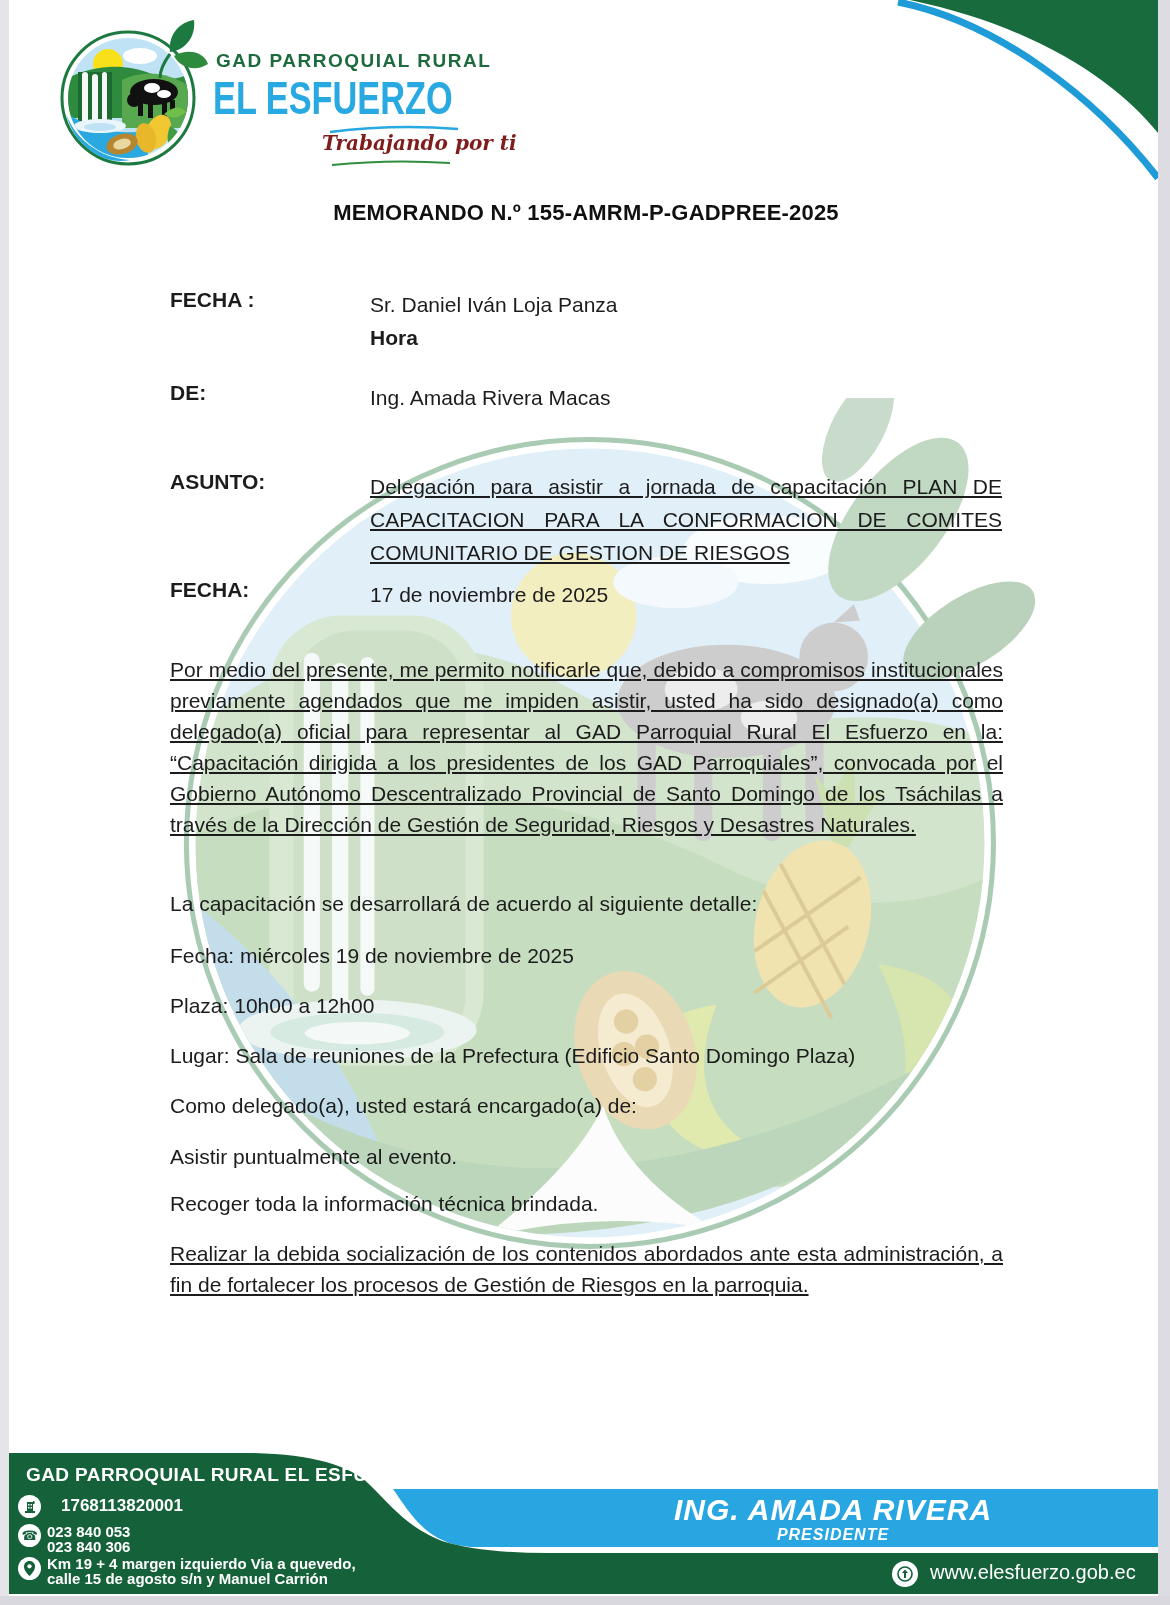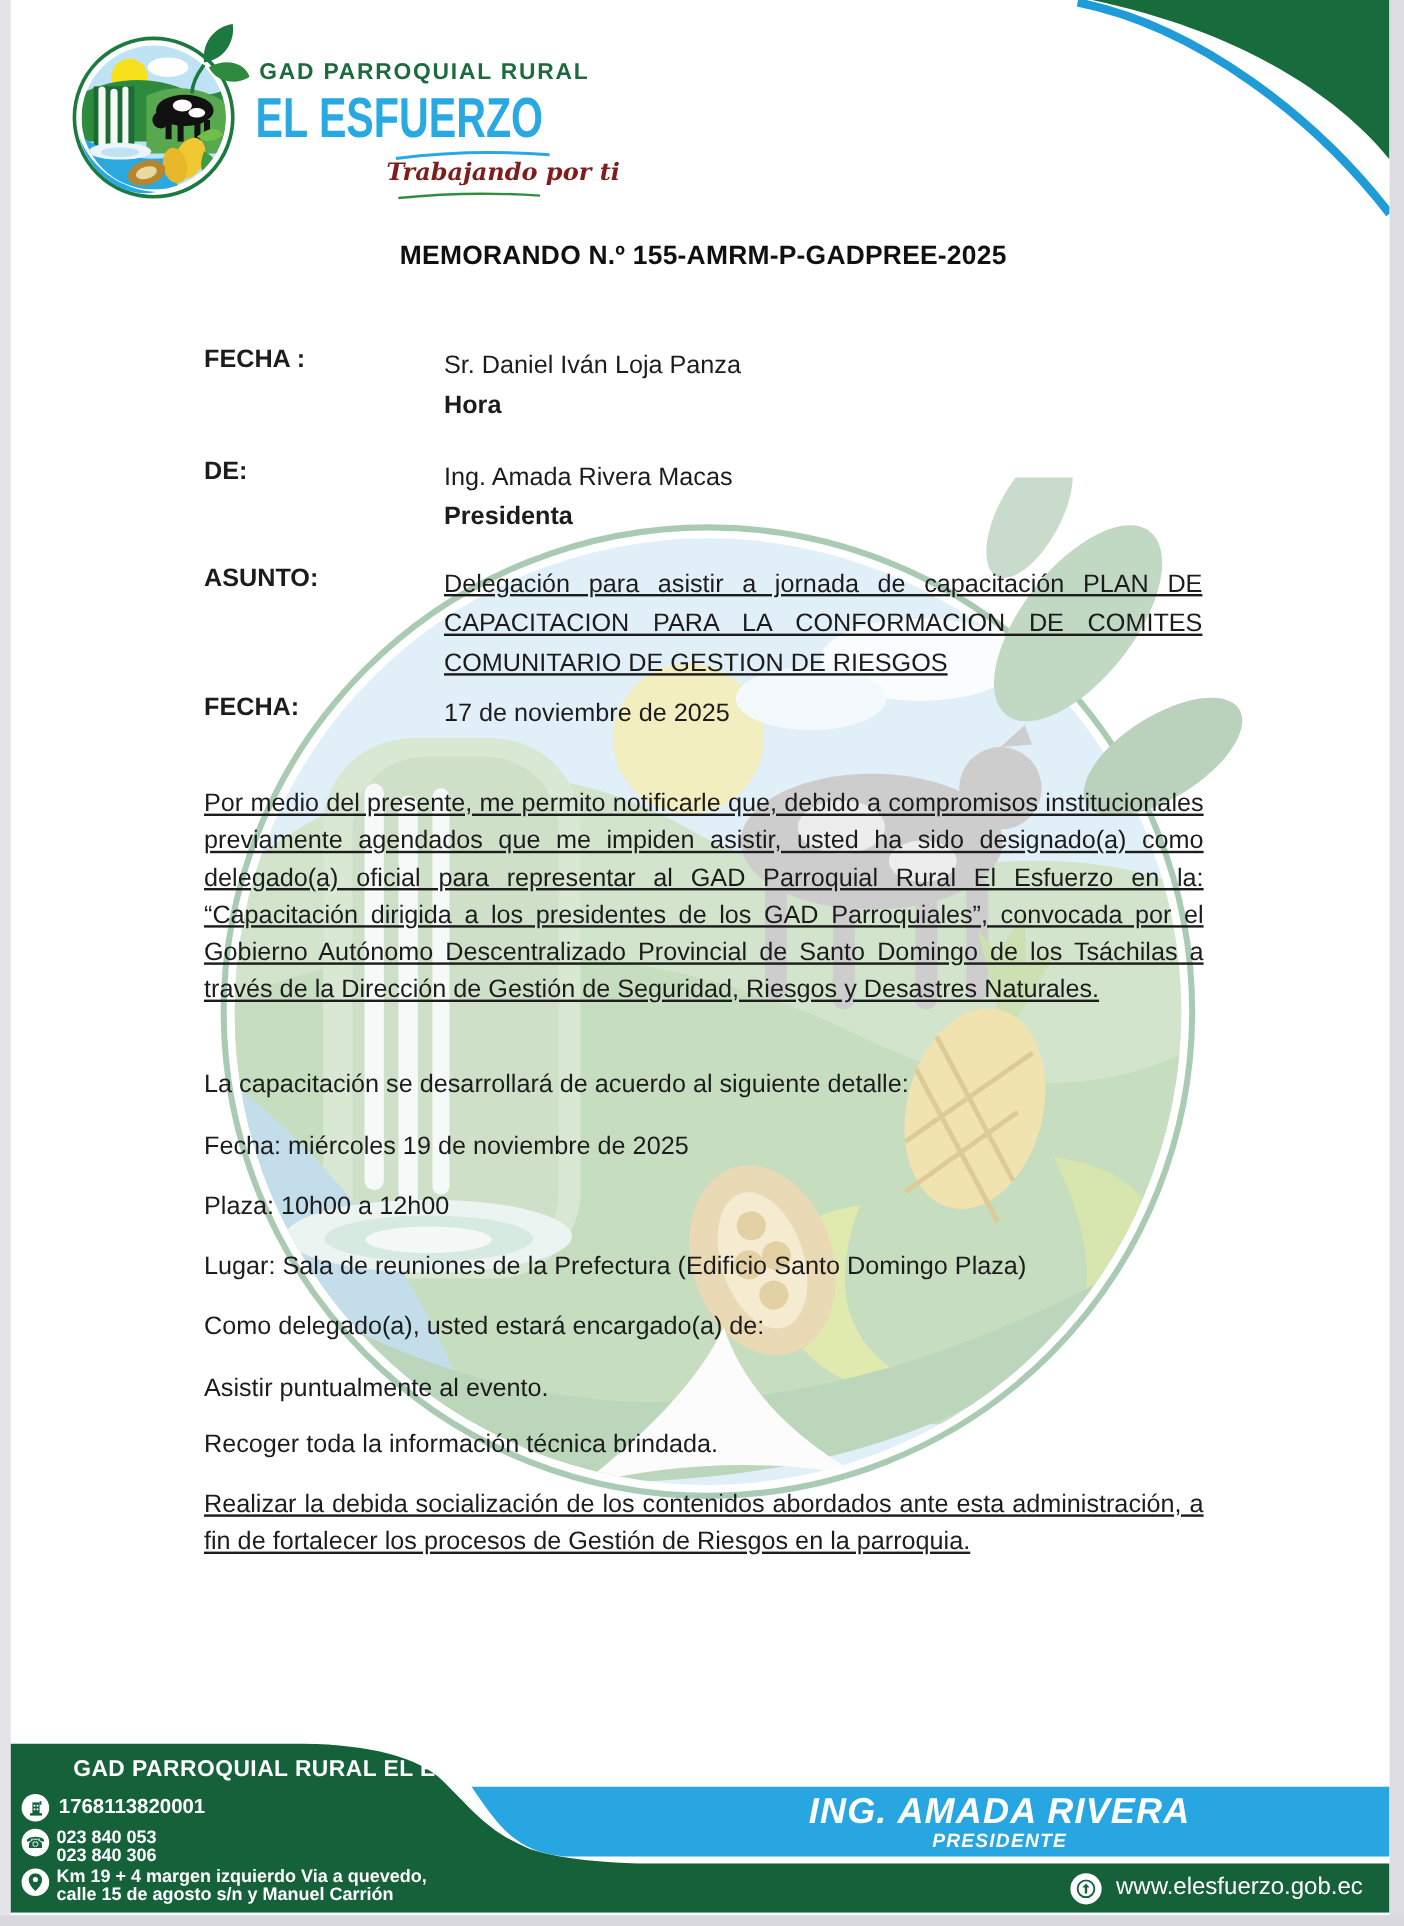--- a/index.html
+++ b/index.html
@@ -35,25 +35,25 @@
   .flabel{position:absolute;left:170px;font-size:21px;font-weight:bold;z-index:3;}
   .fvalue{position:absolute;left:370px;width:632px;font-size:21px;z-index:3;line-height:33px;}
   .bold{font-weight:bold;}
   .just{text-align:justify;text-decoration:underline;}
 
   .para{position:absolute;left:170px;width:833px;font-size:21px;line-height:31px;z-index:3;}
 
   
   .footer-svg{position:absolute;left:8px;top:1453px;width:1150px;height:141px;z-index:10;}
   .f-org{position:absolute;left:26px;top:1464px;font-size:19px;font-weight:bold;color:#ffffff;
-         letter-spacing:.4px;z-index:11;margin-left:35px;}
+         letter-spacing:.4px;z-index:11;}
   .f-row{position:absolute;z-index:11;color:#ffffff;font-weight:bold;}
   .f-icon{position:absolute;width:23px;height:23px;border-radius:50%;background:#ffffff;z-index:11;
           display:flex;align-items:center;justify-content:center;color:#15613a;font-size:13px;}
-  .f-ruc{left:49px;top:1496px;font-size:17px;text-align:center;}
+  .f-ruc{left:61px;top:1496px;font-size:17px;text-align:center;}
   .f-ph{left:47px;top:1524px;font-size:15px;line-height:15px;}
   .f-ad{left:47px;top:1556px;font-size:15px;line-height:15px;}
   .sig{position:absolute;left:533px;top:1494px;width:600px;text-align:center;z-index:11;color:#fff;
        font-style:italic;font-weight:bold;}
   .sig-name{font-size:30px;letter-spacing:1px;line-height:32px;}
   .sig-role{font-size:16px;letter-spacing:1px;line-height:17px;}
   .f-web{position:absolute;left:930px;top:1561px;font-size:20px;color:#ffffff;z-index:11;}
   .f-web-icon{left:892px;top:1561px;width:26px;height:26px;}
 </style>
 </head>
@@ -191,21 +191,20 @@
   </svg>
 
   <div class="memo-title">MEMORANDO N.º 155-AMRM-P-GADPREE-2025</div>
 
   <div class="flabel" style="top:288px">FECHA :</div>
   <div class="fvalue" style="top:288px">Sr. Daniel Iván Loja Panza</div>
   <div class="fvalue bold" style="top:321px">Hora</div>
 
   <div class="flabel" style="top:381px">DE:</div>
   <div class="fvalue" style="top:381px">Ing. Amada Rivera Macas</div>
-  <div class="fvalue bold" style="top:414px">Presidenta</div>
 
   <div class="flabel" style="top:470px">ASUNTO:</div>
   <div class="fvalue just" style="top:470px">Delegación para asistir a jornada de capacitación PLAN DE CAPACITACION PARA LA CONFORMACION DE COMITES COMUNITARIO DE GESTION DE RIESGOS</div>
 
   <div class="flabel" style="top:578px">FECHA:</div>
   <div class="fvalue" style="top:578px">17 de noviembre de 2025</div>
 
   <div class="para just" style="top:654px">Por medio del presente, me permito notificarle que, debido a compromisos institucionales previamente agendados que me impiden asistir, usted ha sido designado(a) como delegado(a) oficial para representar al GAD Parroquial Rural El Esfuerzo en la: “Capacitación dirigida a los presidentes de los GAD Parroquiales”, convocada por el Gobierno Autónomo Descentralizado Provincial de Santo Domingo de los Tsáchilas a través de la Dirección de Gestión de Seguridad, Riesgos y Desastres Naturales.</div>
   <div class="para" style="top:888px">La capacitación se desarrollará de acuerdo al siguiente detalle:</div>
   <div class="para" style="top:940px">Fecha: miércoles 19 de noviembre de 2025</div>

